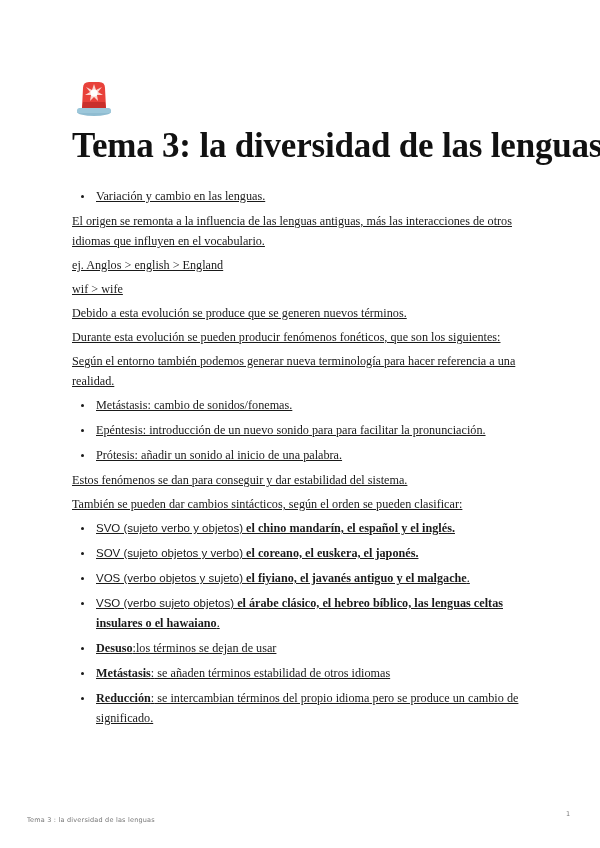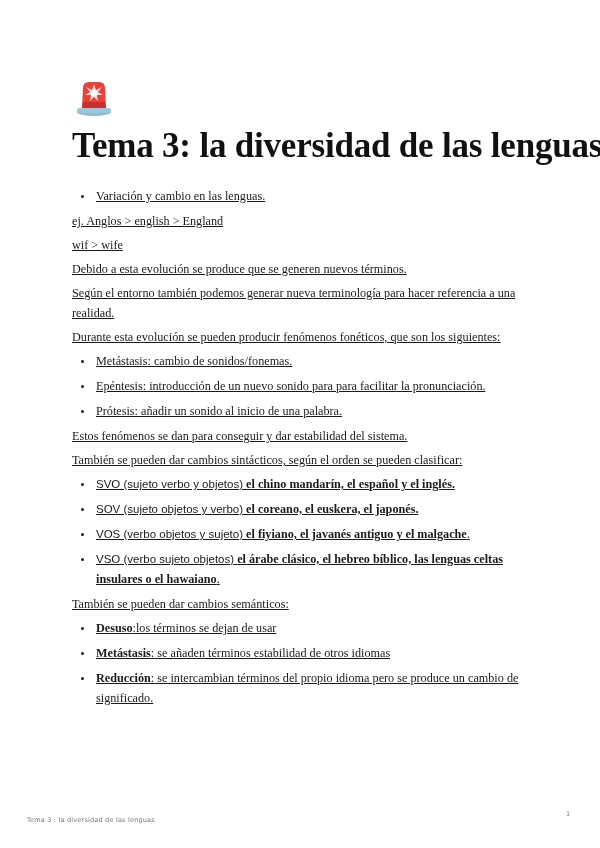--- a/index.html
+++ b/index.html
@@ -93,25 +93,26 @@
     <circle cx="0" cy="0" r="3.5" fill="#ffffff"></circle>
   </g>
 </svg>
 
 <h1 class="title">Tema 3: la diversidad de las lenguas</h1>
 
 <div class="content">
   <ul>
     <li>Variación y cambio en las lenguas.</li>
   </ul>
+  <p>El origen se remonta a la influencia de las lenguas antiguas, más las interacciones de otros idiomas que influyen en el vocabulario.</p>
   <p>ej. Anglos &gt; english &gt; England</p>
   <p>wif &gt; wife</p>
   <p>Debido a esta evolución se produce que se generen nuevos términos.</p>
+  <p>Durante esta evolución se pueden producir fenómenos fonéticos, que son los siguientes:</p>
   <p>Según el entorno también podemos generar nueva terminología para hacer referencia a una realidad.</p>
-  <p>Durante esta evolución se pueden producir fenómenos fonéticos, que son los siguientes:</p>
 
   <ul>
     <li>Metástasis: cambio de sonidos/fonemas.</li>
     <li>Epéntesis: introducción de un nuevo sonido para para facilitar la pronunciación.</li>
     <li>Prótesis: añadir un sonido al inicio de una palabra.</li>
   </ul>
 
   <p>Estos fenómenos se dan para conseguir y dar estabilidad del sistema.</p>
   <p>También se pueden dar cambios sintácticos, según el orden se pueden clasificar:</p>
 
@@ -127,21 +128,20 @@
     <li>
       <span class="sans">VOS (verbo objetos y sujeto)</span>
       <b>el fiyiano, el javanés antiguo y el malgache</b><span>.</span>
     </li>
     <li>
       <span class="sans">VSO (verbo sujeto objetos)</span>
       <b>el árabe clásico, el hebreo bíblico, las lenguas celtas insulares o el hawaiano</b><span>.</span>
     </li>
   </ul>
 
-  <p>También se pueden dar cambios semánticos:</p>
 
   <ul>
     <li>
       <b>Desuso</b><span>:</span><span>los términos se dejan de usar</span>
     </li>
     <li>
       <b>Metástasis</b><span>:</span><span> se añaden términos estabilidad de otros idiomas</span>
     </li>
     <li>
       <b>Reducción</b><span>:</span><span> se intercambian términos del propio idioma pero se produce un cambio de significado.</span>

